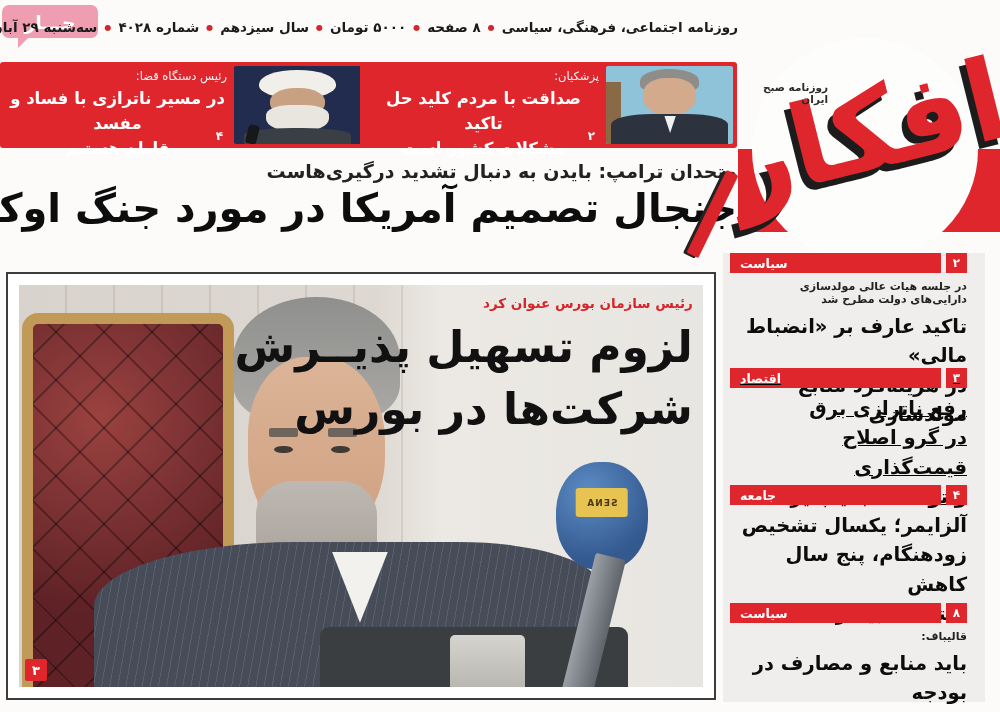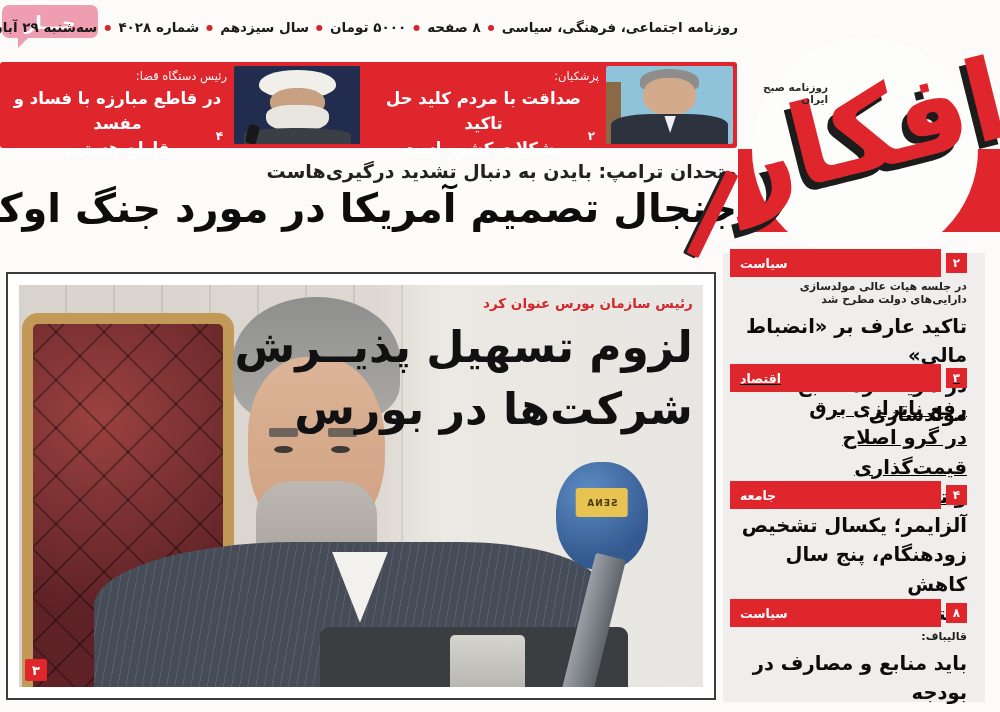--- a/index.html
+++ b/index.html
@@ -142,21 +142,21 @@
   .overlay { position:absolute; right:1.5%; top:2.5%; direction:rtl; text-align:right; z-index:5; }
   .overlay-kicker { color:#d6252b; font-weight:bold; font-size:13.5px; margin-bottom:5px; }
   .overlay-line { font-size:44px; font-weight:bold; color:#111; line-height:1.4; }
 
   
   .sidebar { position:absolute; left:723px; top:253px; width:262px; height:449px; background:#efeeec; }
   .sec { position:relative; }
   .sec.s1 { height:115px; } .sec.s2 { height:117px;text-decoration:underline; } .sec.s3 { height:118px; } .sec.s4 { height:99px; }
   .sec-head { display:flex; align-items:center; height:20px; margin:0 18px 0 7px; gap:5px; }
   .sec-bar {
-    flex:1; background:#e0262d; height:28px; display:flex; align-items:center;
+    flex:1; background:#e0262d; height:20px; display:flex; align-items:center;
     color:#fff; font-size:12.5px; font-weight:bold; padding-left:10px; box-sizing:border-box;
   }
   .sec-num {
     width:21px; height:20px; background:#e0262d; color:#fff; font-size:12px; font-weight:bold;
     display:flex; align-items:center; justify-content:center; flex:none;
   }
   .sec-kicker { direction:rtl; text-align:right; font-size:11px; font-weight:bold; color:#222; padding:7px 18px 0 18px; }
   .sec-lines  { direction:rtl; text-align:right; padding:6px 18px 0 18px; font-size:19.5px; font-weight:bold; color:#0c0c0c; line-height:1.5; }
 </style>
 </head>
@@ -171,21 +171,21 @@
     <span class="seg">۵۰۰۰ تومان</span>
     <span class="seg">سال سیزدهم</span>
     <span class="seg">شماره ۴۰۲۸</span>
     <span class="seg">سه‌شنبه ۲۹ آبان ۱۴۰۳</span>
   </div>
 
   <div class="band-box box-left">
     <div class="band-text">
       <div class="band-kicker">رئیس دستگاه قضا:</div>
       <div class="band-headline">
-        <div>در قاطع مبارزه با فساد و مفسد</div>
+        <div>در مسیر ناترازی با فساد و مفسد</div>
         <div>قاطع هستیم</div>
       </div>
     </div>
     <div class="band-page">۴</div>
     <div class="band-photo">
       <div class="p-ejei">
         <div class="turban"></div>
         <div class="face"></div>
         <div class="beard"></div>
         <div class="robe"></div>

